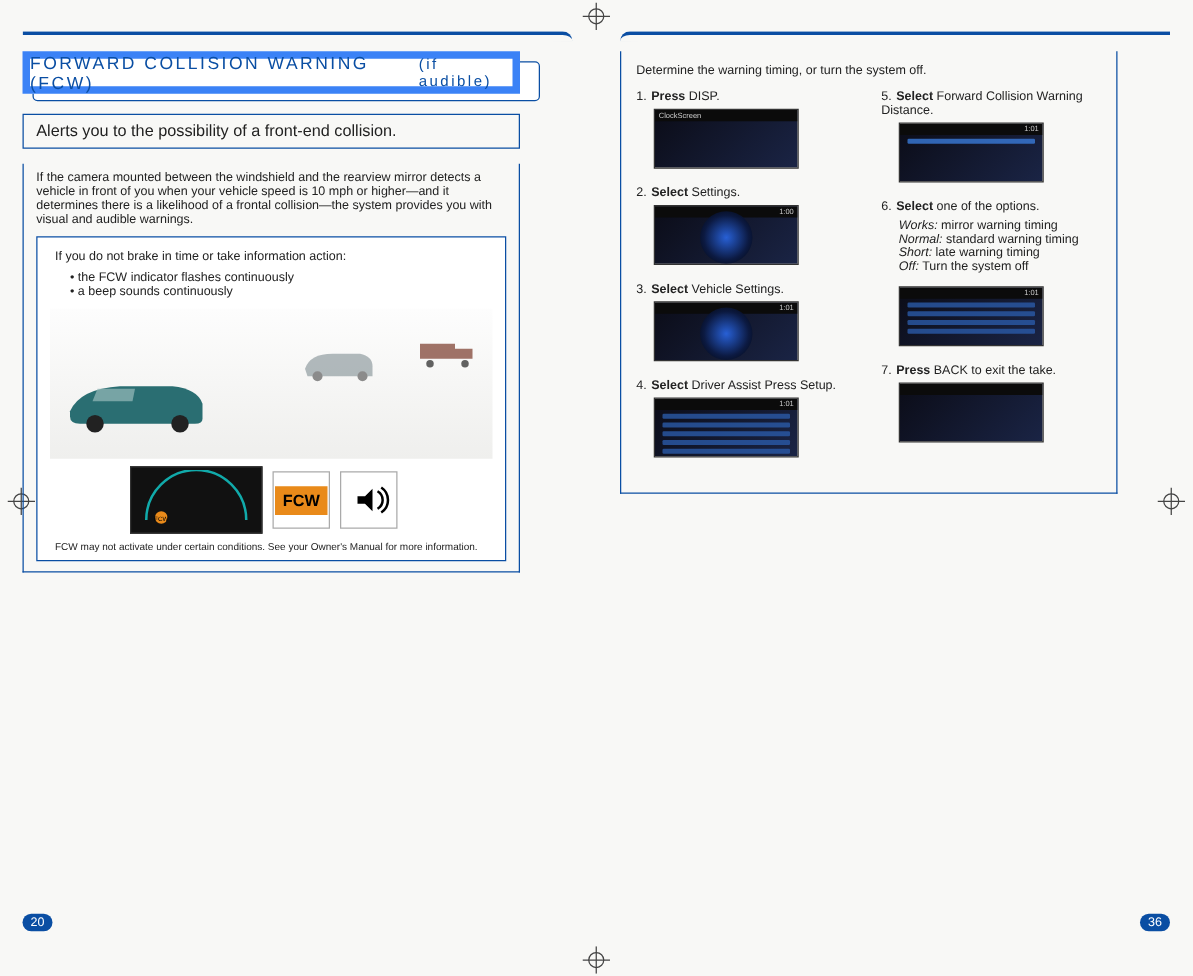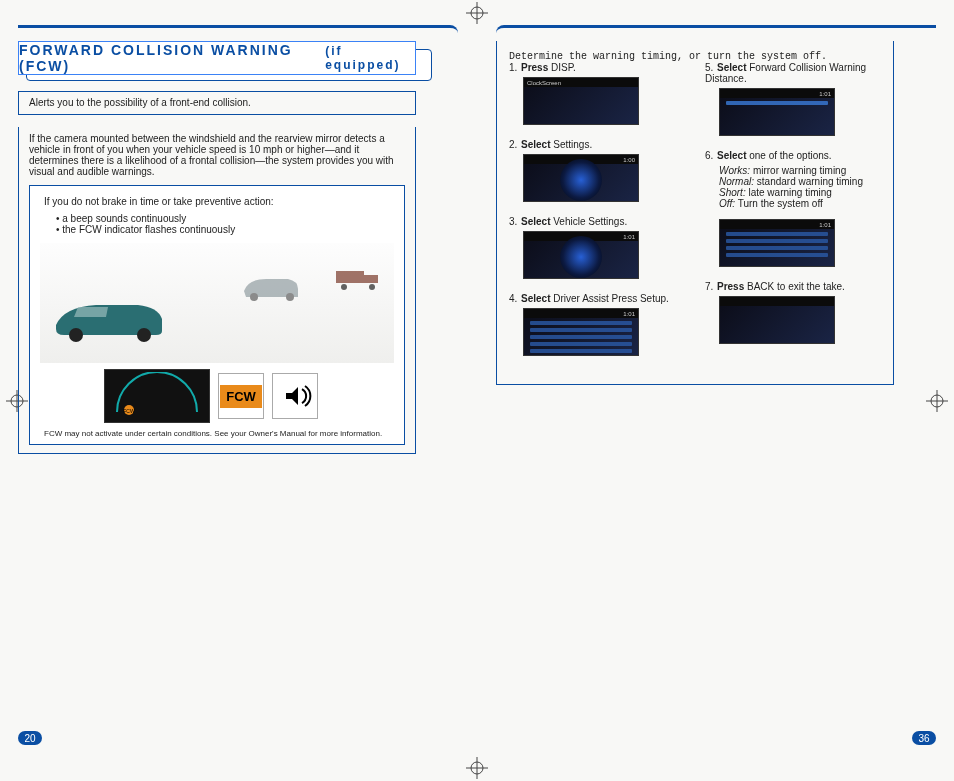--- a/index.html
+++ b/index.html
@@ -43,35 +43,35 @@
     position: absolute;
     top: 8px; left: 8px;
     width: 406px; height: 32px;
     border: 1px solid #0a4ea3;
     border-radius: 4px;
     background: #fff;
   }
   .title-box {
     position: relative;
     width: 398px; height: 34px;
-    border: 1px solid #3b82f6;
+    border: 6px solid #3b82f6;
     background: #fff;
     display: flex; align-items: center; justify-content: center;
     letter-spacing: 2px;
     font-size: 14px;
     color: #0a4ea3;
-    font-weight: 700;
+    font-weight: 400;
   }
   .title-box .sub { letter-spacing: 2px; font-size: 12px; margin-left: 3px; }
 
   .alert-box {
     border: 1px solid #0a4ea3;
     padding: 5px 10px 6px 10px;
     margin-top: 16px;
-    font-size: 10px;
+    font-size: 13px;
     width: 398px;
   }
 
   .section-hdr {
     background: #0a4ea3;
     color: #fff;
     font-size: 13px;
     letter-spacing: 1px;
     padding: 3px 10px 3px 10px;
     border-top-right-radius: 14px;
@@ -147,21 +147,21 @@
 
   .footnote { font-size: 8px; margin-top: 6px; }
 
   .right-body {
     border: 1px solid #0a4ea3;
     border-top: none;
     padding: 10px 12px 14px 12px;
     width: 398px;
     font-size: 10px;
   }
-  .right-intro { margin-bottom: 0; font-family: Liberation Mono, monospace; }
+  .right-intro { margin-bottom: 10px; }
   .right-cols { display: flex; gap: 20px; }
   .col { flex: 1; }
   .step { margin-bottom: 4px; }
   .step b { font-weight: bold; }
   .step-num { display:inline-block; width: 12px; }
 
   .screen {
     width: 116px; height: 48px;
     background: linear-gradient(135deg,#0b0c17,#1a2445);
     border: 1px solid #333;
@@ -239,38 +239,38 @@
 
 <div class="spread">
 
   <div class="page">
     <div class="top-rule"></div>
 
     <div class="title-block">
       <div class="title-shadow"></div>
       <div class="title-box">
         <span>FORWARD COLLISION WARNING (FCW)</span>
-        <span class="sub">(if equipped)</span>
+        <span class="sub">(if audible)</span>
       </div>
     </div>
 
     <div class="alert-box">
       <span>Alerts you to the possibility of a front-end collision.</span>
     </div>
 
     <div style="height:12px"></div>
 
     <div class="section-body">
       <div>If the camera mounted between the windshield and the rearview mirror detects a vehicle in front of you when your vehicle speed is 10 mph or higher—and it determines there is a likelihood of a frontal collision—the system provides you with visual and audible warnings.</div>
 
       <div class="demo-panel">
-        <div class="demo-text">If you do not brake in time or take preventive action:</div>
+        <div class="demo-text">If you do not brake in time or take information action:</div>
         <div class="demo-bullets">
+          <div>• the FCW indicator flashes continuously</div>
           <div>• a beep sounds continuously</div>
-          <div>• the FCW indicator flashes continuously</div>
         </div>
 
         <div class="car-scene">
           <div class="car car-a">
             <svg viewBox="0 0 120 52">
                 <path d="M8 34 Q16 16 48 14 L90 14 Q110 16 114 28 L114 40 Q114 44 108 44 L16 44 Q8 44 8 38 Z" fill="#2a6e72"></path>
                 <circle cx="28" cy="44" r="7" fill="#222"></circle>
                 <circle cx="96" cy="44" r="7" fill="#222"></circle>
                 <path d="M30 16 L60 16 L58 26 L26 26 Z" fill="#9bb" opacity=".7"></path>
               </svg>

